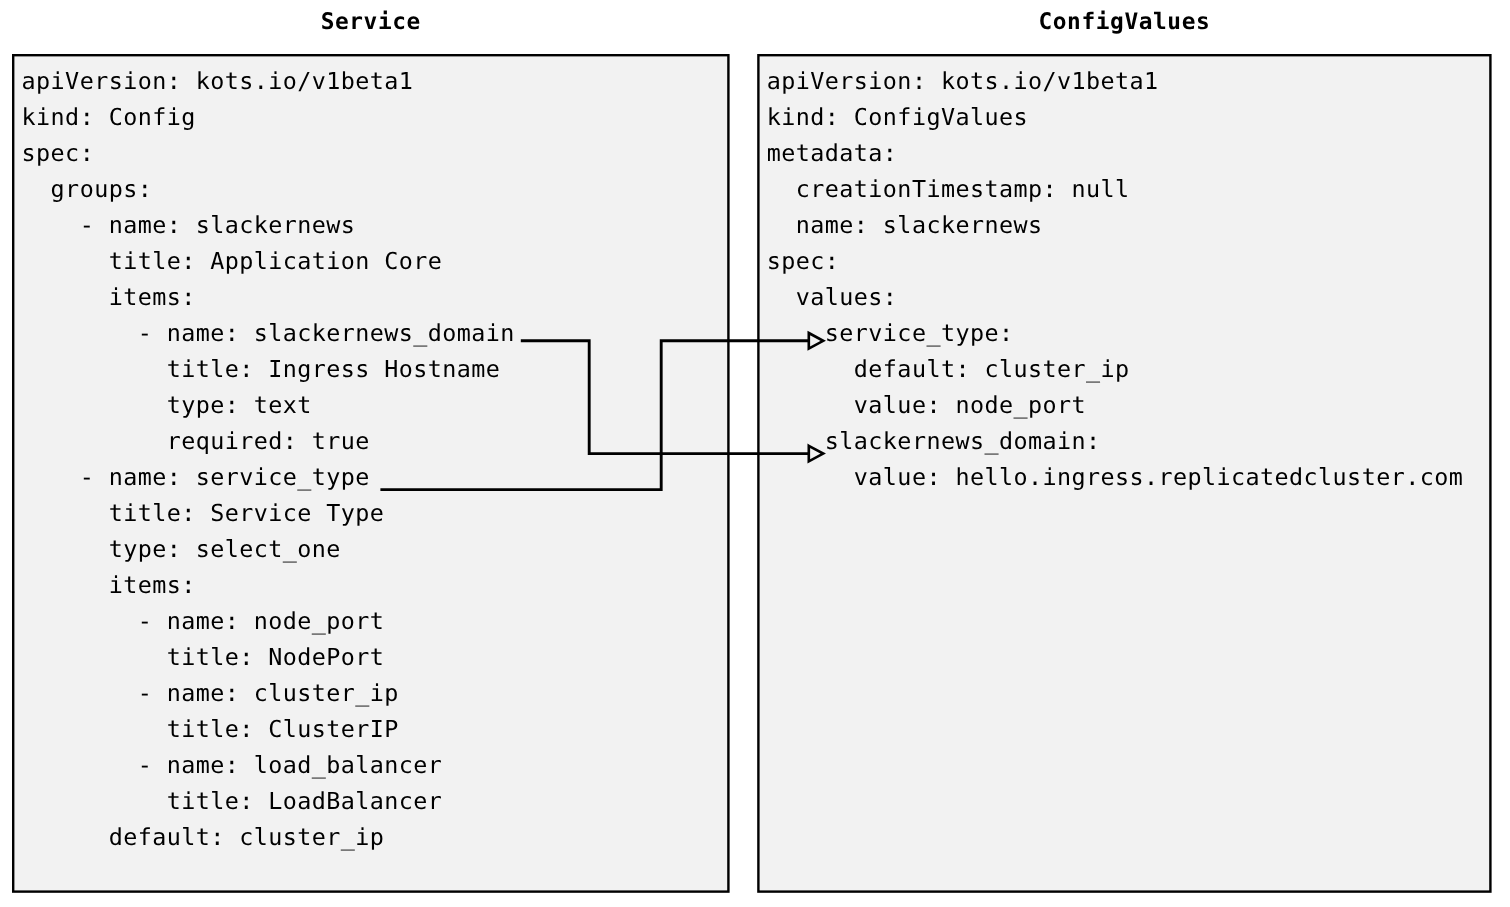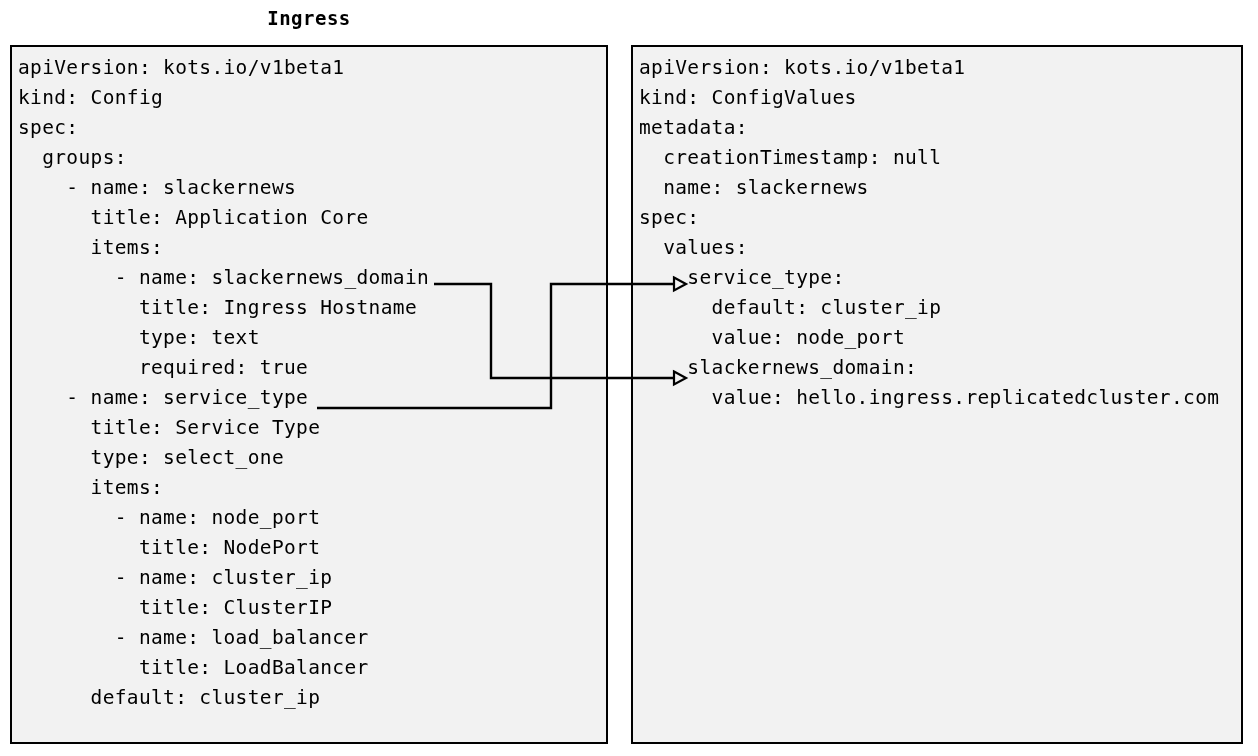--- a/index.html
+++ b/index.html
@@ -74,22 +74,23 @@
     width: 1258px;
     height: 756px;
     pointer-events: none;
   }
 </style>
 </head>
 <body>
 
 <div id="canvas" style="background: rgb(255, 255, 255);">
 
-  <div class="panel-title" id="title-config">Ingress</div>
+  <div class="panel-title" id="title-config">Service</div>
 
+  <div class="panel-title" id="title-configvalues">ConfigValues</div>
 
   <div class="panel" id="panel-config" style="background: rgb(242, 242, 242); border-color: rgb(0, 0, 0);">
     <div class="yaml" id="config-yaml"><div class="line">apiVersion: kots.io/v1beta1</div><div class="line">kind: Config</div><div class="line">spec:</div><div class="line">  groups:</div><div class="line">    - name: slackernews</div><div class="line">      title: Application Core</div><div class="line">      items:</div><div class="line">        - name: slackernews_domain</div><div class="line">          title: Ingress Hostname</div><div class="line">          type: text</div><div class="line">          required: true</div><div class="line">    - name: service_type</div><div class="line">      title: Service Type</div><div class="line">      type: select_one</div><div class="line">      items:</div><div class="line">        - name: node_port</div><div class="line">          title: NodePort</div><div class="line">        - name: cluster_ip</div><div class="line">          title: ClusterIP</div><div class="line">        - name: load_balancer</div><div class="line">          title: LoadBalancer</div><div class="line">      default: cluster_ip</div></div>
   </div>
 
   <div class="panel" id="panel-configvalues" style="background: rgb(242, 242, 242); border-color: rgb(0, 0, 0);">
     <div class="yaml" id="configvalues-yaml"><div class="line">apiVersion: kots.io/v1beta1</div><div class="line">kind: ConfigValues</div><div class="line">metadata:</div><div class="line">  creationTimestamp: null</div><div class="line">  name: slackernews</div><div class="line">spec:</div><div class="line">  values:</div><div class="line">    service_type:</div><div class="line">      default: cluster_ip</div><div class="line">      value: node_port</div><div class="line">    slackernews_domain:</div><div class="line">      value: hello.ingress.replicatedcluster.com</div></div>
   </div>
 
   <svg id="connectors" viewBox="0 0 1258 756" width="1258" height="756" xmlns="http://www.w3.org/2000/svg">

